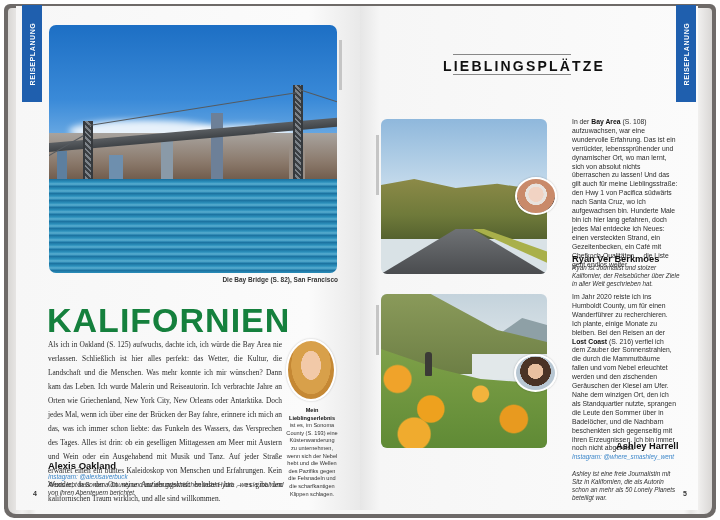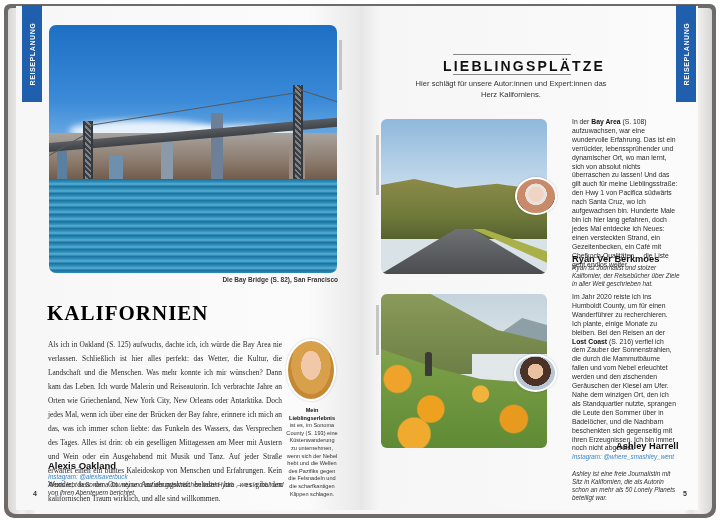--- a/index.html
+++ b/index.html
@@ -27,21 +27,21 @@
   .bldg { position: absolute; bottom: 0; background: #6f8aa5; }
   .water { position: absolute; left: 0; bottom: 0; width: 100%; height: 94px; background: repeating-linear-gradient(180deg,#1a6e9c 0px,#2b8fbb 3px,#5aaed0 5px,#237fad 7px); }
   .bridge-deck { position: absolute; left: 0; top: 118px; width: 100%; height: 9px; background: linear-gradient(180deg,#5a5e62,#3f4347); transform: skewY(-5deg); transform-origin: left; }
   .tower { position: absolute; width: 10px; background: repeating-linear-gradient(45deg,#3b3f43 0 2px,#7e848a 2px 4px); border-left: 2px solid #35393d; border-right: 2px solid #35393d; }
   .cable { position: absolute; height: 1px; background: #555a5f; transform-origin: left; }
   .credit-strip { position: absolute; width: 3px; background: #c5c5c5; }
 
   .caption { position: absolute; left: 150px; top: 276px; width: 188px; text-align: right; font-size: 6.5px; font-weight: bold; color: #333333; }
 
   .title-small { position: absolute; left: 48px; top: 290px; font-size: 13.5px; font-weight: bold; color: #1b1b1b; letter-spacing: 0.2px; }
-  .title-big { position: absolute; left: 47px; top: 301px; font-size: 21px; font-weight: bold; color: #000000; letter-spacing: 1px; font-family: Liberation Serif, serif; }
+  .title-big { position: absolute; left: 47px; top: 301px; font-size: 34px; font-weight: bold; color: #15803d; letter-spacing: 1px; }
 
   .intro { position: absolute; left: 48px; top: 338px; width: 234px; font-family: "Liberation Serif", serif; font-size: 7.4px; line-height: 14px; color: #2a2a2a; text-align: justify; }
   .author { position: absolute; font-weight: bold; color: #111111; }
   .author-left { left: 48px; top: 460px; font-size: 9.5px; }
   .insta { position: absolute; font-style: italic; color: #3b86c9; font-size: 6.3px; }
   .insta-left { left: 48px; top: 473px; }
   .bio { position: absolute; font-style: italic; color: #333333; font-size: 6.3px; line-height: 8px; }
   .bio-left { left: 48px; top: 481px; width: 240px; }
 
   .avatar { position: absolute; border-radius: 50%; border: 2px solid #ffffff; box-shadow: 0 0 2px rgba(0,0,0,0.25); overflow: hidden; }
@@ -133,21 +133,20 @@
   <div class="page-num pn-left">4</div>
 
   <div class="page page-right"></div>
   <div class="tab tab-right">
       <span>REISEPLANUNG</span>
     </div>
 
   <div class="rule" style="top:54px;"></div>
   <div class="section-title">LIEBLINGSPLÄTZE</div>
   <div class="rule" style="top:74px;"></div>
-  <div class="section-sub">Hier schlägt für unsere Autor:innen und Expert:innen das Herz Kaliforniens.</div>
 
   <div class="credit-strip" style="left:376px;top:135px;height:60px;"></div>
   <div class="photo ph-road">
     <div class="hill1"></div>
     <div class="road-edge"></div>
     <div class="road"></div>
   </div>
   <div class="avatar av-ryan"></div>
 
   <div class="col-text col-ryan"><span>In der </span><b>Bay Area</b><span> (S. 108) aufzuwachsen, war eine wundervolle Erfahrung. Das ist ein verrückter, lebenssprühender und dynamischer Ort, wo man lernt, sich von absolut nichts überraschen zu lassen! Und das gilt auch für meine Lieblingsstraße: den Hwy 1 von Pacifica südwärts nach Santa Cruz, wo ich aufgewachsen bin. Hunderte Male bin ich hier lang gefahren, doch jedes Mal entdecke ich Neues: einen versteckten Strand, ein Gezeitenbecken, ein Café mit Chefkoch-Qualitäten ... die Liste geht endlos weiter.</span></div>

